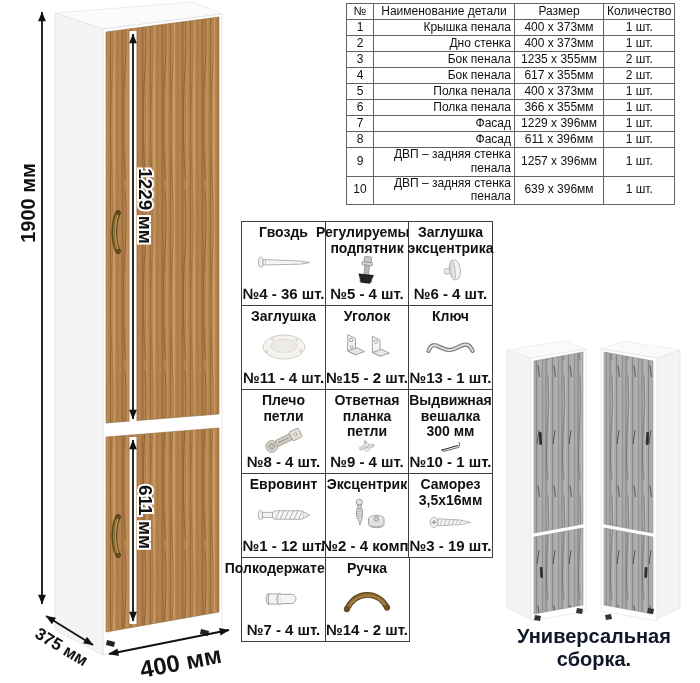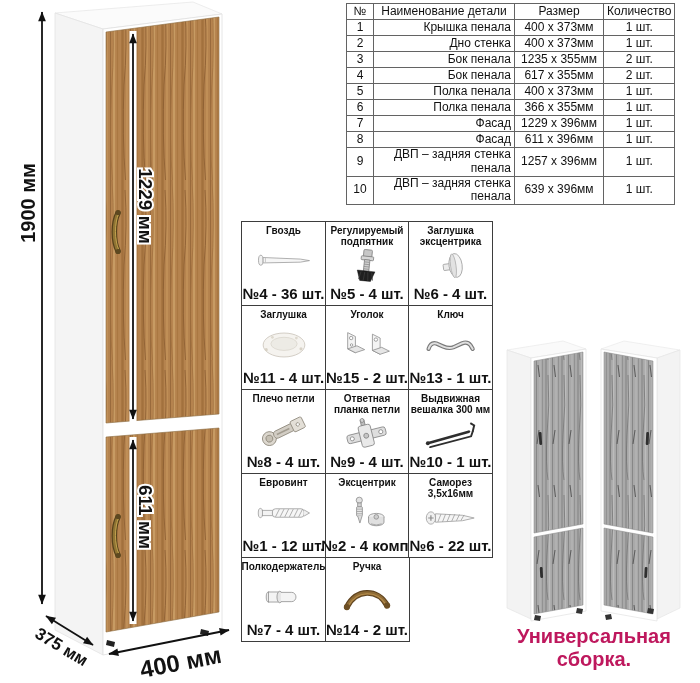--- a/index.html
+++ b/index.html
@@ -17,32 +17,32 @@
   .parts-table td.col2{width:82px;text-align:center;}
   .parts-table td.col3{width:64px;text-align:center;}
 
   
   .hw-grid{position:absolute;left:241px;top:221px;}
   .hw-row{display:flex;}
   .hw-row + .hw-row{margin-top:-1px;}
   .hw-cell{width:85px;height:85px;box-sizing:border-box;border:1.5px solid #3d3d3d;
            background:#fff;display:flex;flex-direction:column;align-items:center;}
   .hw-cell + .hw-cell{margin-left:-1.5px;}
-  .hw-name{font-weight:bold;font-size:10px;line-height:1.12;text-align:center;padding:3px 1px 0;}
+  .hw-name{font-weight:bold;font-size:14px;line-height:1.12;text-align:center;padding:3px 1px 0;}
   .hw-icon-wrap{flex:1;display:flex;align-items:center;justify-content:center;width:100%;min-height:0;}
   .hw-icon{width:70px;height:34px;max-height:100%;}
   .hw-count{font-weight:bold;font-size:15px;padding-bottom:3px;white-space:nowrap;}
 
   
   .dim-label{font-weight:bold;fill:#121212;}
   .halo{stroke:#fff;stroke-width:4px;paint-order:stroke;}
 
   
   .variant-caption{position:absolute;left:488px;top:625px;width:212px;text-align:center;
-                   font-size:20px;font-weight:bold;color:#be185d;}
+                   font-size:20px;font-weight:bold;color:#0f172a;}
 </style>
 </head>
 <body>
 
 <div class="sheet">
 
   <svg style="position:absolute;left:0;top:0;" width="245" height="683" viewBox="0 0 245 683">
     <defs>
       <pattern id="oakWood" width="20" height="180" patternUnits="userSpaceOnUse">
         <rect width="20" height="180" fill="#b5834e"></rect>
@@ -344,21 +344,21 @@
         <div class="hw-cell">
           <div class="hw-name">Саморез 3,5х16мм</div>
           <div class="hw-icon-wrap">
             <svg class="hw-icon" viewBox="0 0 74 44">
               <ellipse cx="11" cy="22" rx="6" ry="8" fill="#f0f0f0" stroke="#9a9a9a"></ellipse>
               <path d="M7.5,22 h7 M11,18.5 v7" stroke="#8d8d8d" stroke-width="1.6"></path>
               <path d="M17,16.5 L52,18.5 L67,22 L52,25.5 L17,27.5 Z" fill="#f5f5f5" stroke="#9a9a9a"></path>
               <path d="M20,27 l4,-10 M26,27 l4,-10 M32,26.5 l4,-9.5 M38,26 l4,-9 M44,25.5 l4,-8 M50,25 l4,-7" stroke="#9a9a9a"></path>
             </svg>
           </div>
-          <div class="hw-count">№6 - 22 шт.</div>
+          <div class="hw-count">№3 - 19 шт.</div>
         </div>
       </div>
       <div class="hw-row">
         <div class="hw-cell">
           <div class="hw-name">Полкодержатель</div>
           <div class="hw-icon-wrap">
             <svg class="hw-icon" viewBox="0 0 74 44">
               <ellipse cx="17" cy="22" rx="3" ry="6.5" fill="#ededed" stroke="#8d8d8d"></ellipse>
               <rect x="17" y="15.5" width="13" height="13" fill="#f4f4f4" stroke="#8d8d8d"></rect>
               <ellipse cx="31.5" cy="22" rx="3.6" ry="7.5" fill="#e6e6e6" stroke="#8d8d8d"></ellipse>

